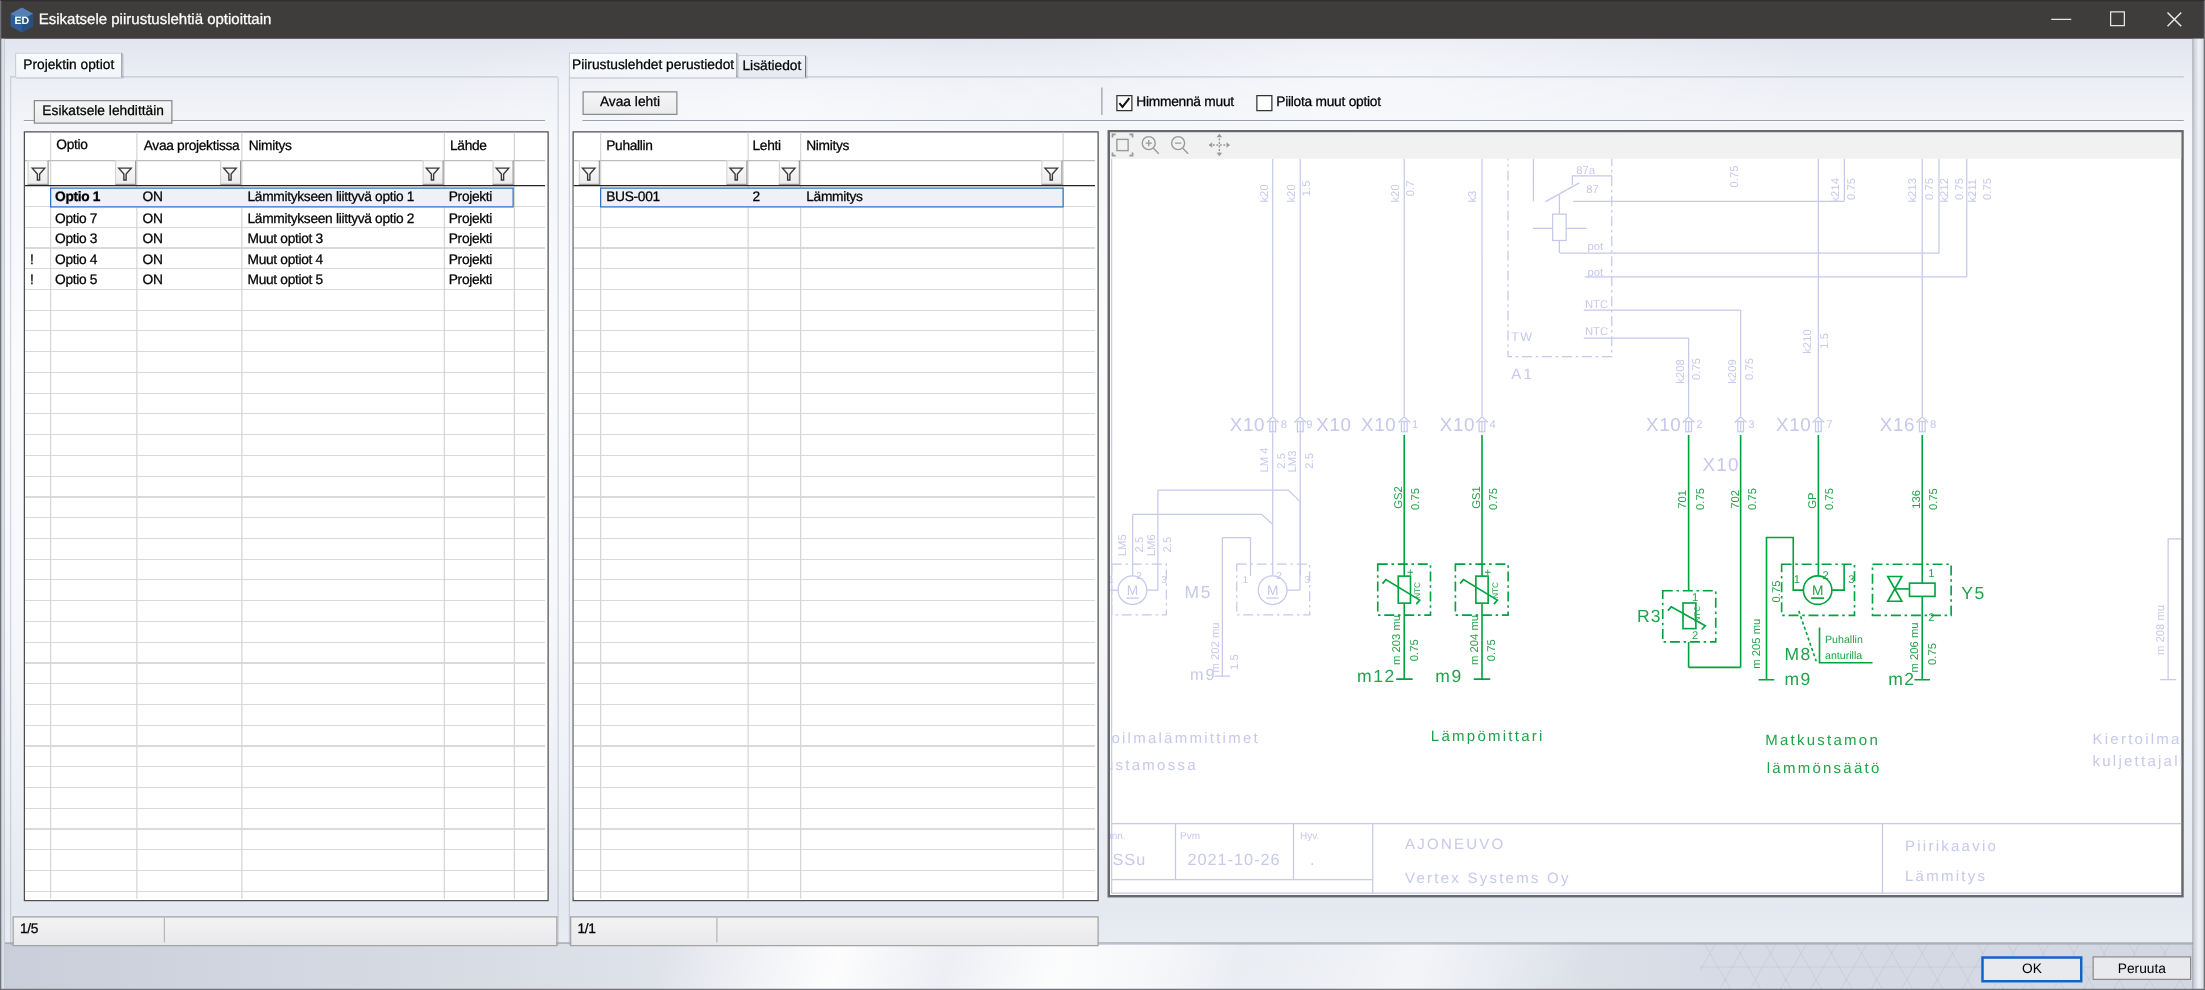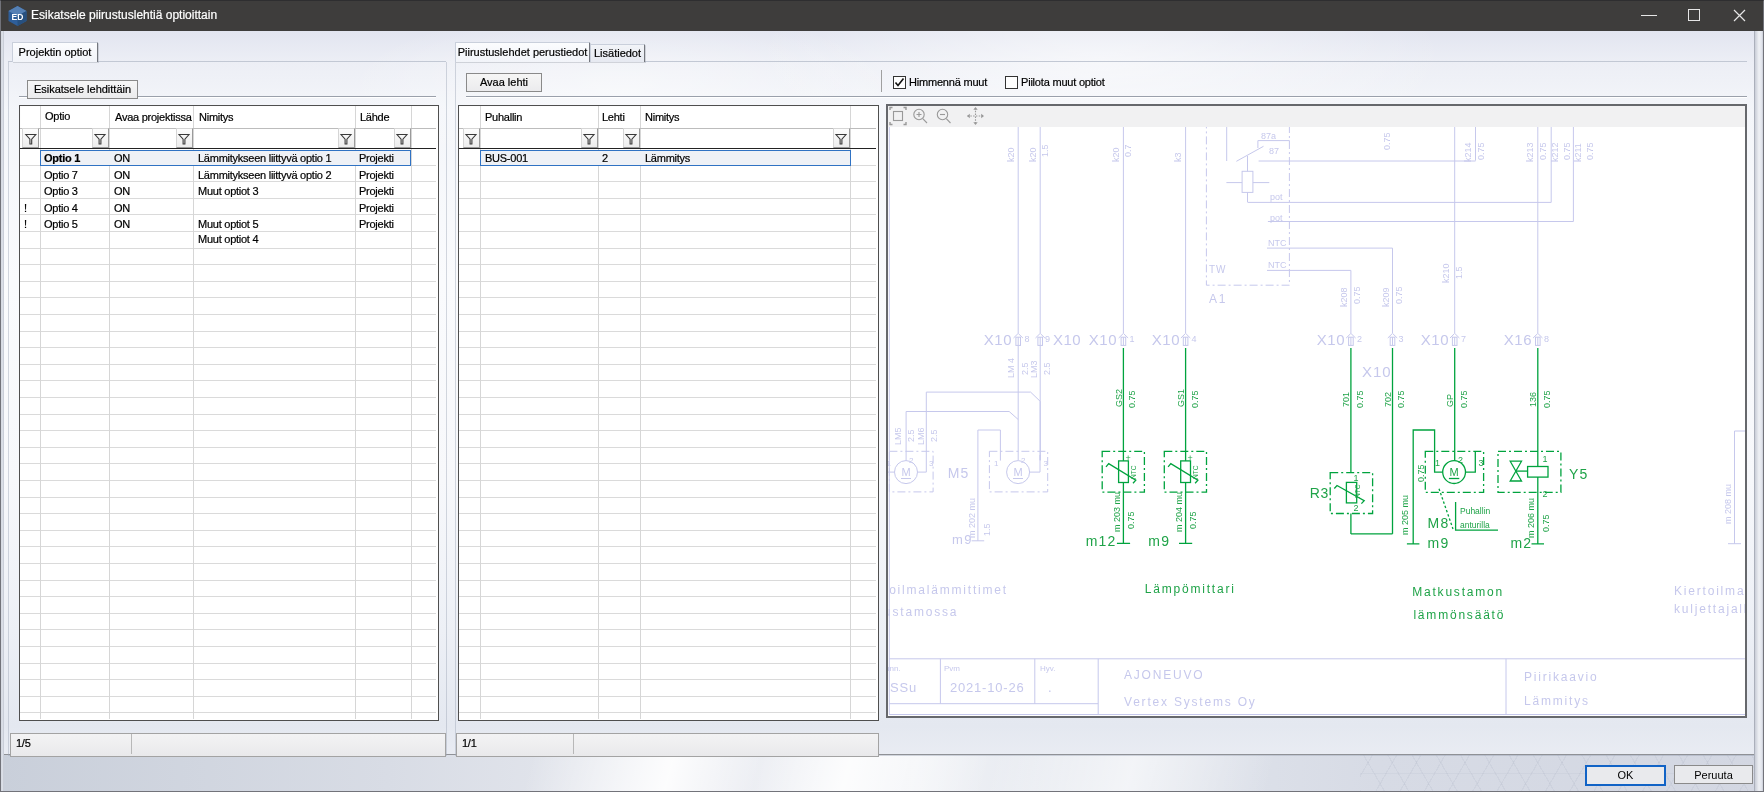--- a/index.html
+++ b/index.html
@@ -126,21 +126,21 @@
 <div class="abs cell" style="left:114px;top:168.6px;">ON</div>
 <div class="abs cell" style="left:198px;top:168.6px;">Lämmitykseen liittyvä optio 2</div>
 <div class="abs cell" style="left:359px;top:168.6px;">Projekti</div>
 <div class="abs cell" style="left:44px;top:185.2px;">Optio 3</div>
 <div class="abs cell" style="left:114px;top:185.2px;">ON</div>
 <div class="abs cell" style="left:198px;top:185.2px;">Muut optiot 3</div>
 <div class="abs cell" style="left:359px;top:185.2px;">Projekti</div>
 <div class="abs cell" style="left:24px;top:201.8px;">!</div>
 <div class="abs cell" style="left:44px;top:201.8px;">Optio 4</div>
 <div class="abs cell" style="left:114px;top:201.8px;">ON</div>
-<div class="abs cell" style="left:198px;top:201.8px;margin-top:31px;">Muut optiot 4</div>
+<div class="abs cell" style="left:198px;top:201.8px;">Muut optiot 4</div>
 <div class="abs cell" style="left:359px;top:201.8px;">Projekti</div>
 <div class="abs cell" style="left:24px;top:218.4px;">!</div>
 <div class="abs cell" style="left:44px;top:218.4px;">Optio 5</div>
 <div class="abs cell" style="left:114px;top:218.4px;">ON</div>
 <div class="abs cell" style="left:198px;top:218.4px;">Muut optiot 5</div>
 <div class="abs cell" style="left:359px;top:218.4px;">Projekti</div>
 
 <div class="abs tbl" style="left:458px;top:105px;width:419px;height:614px;"></div>
 <div class="abs rows" style="left:459px;top:149.4px;width:417px;height:569px;z-index:4;"></div>
 <div class="abs vline" style="left:479.5px;top:106px;height:613px;z-index:5;"></div>

